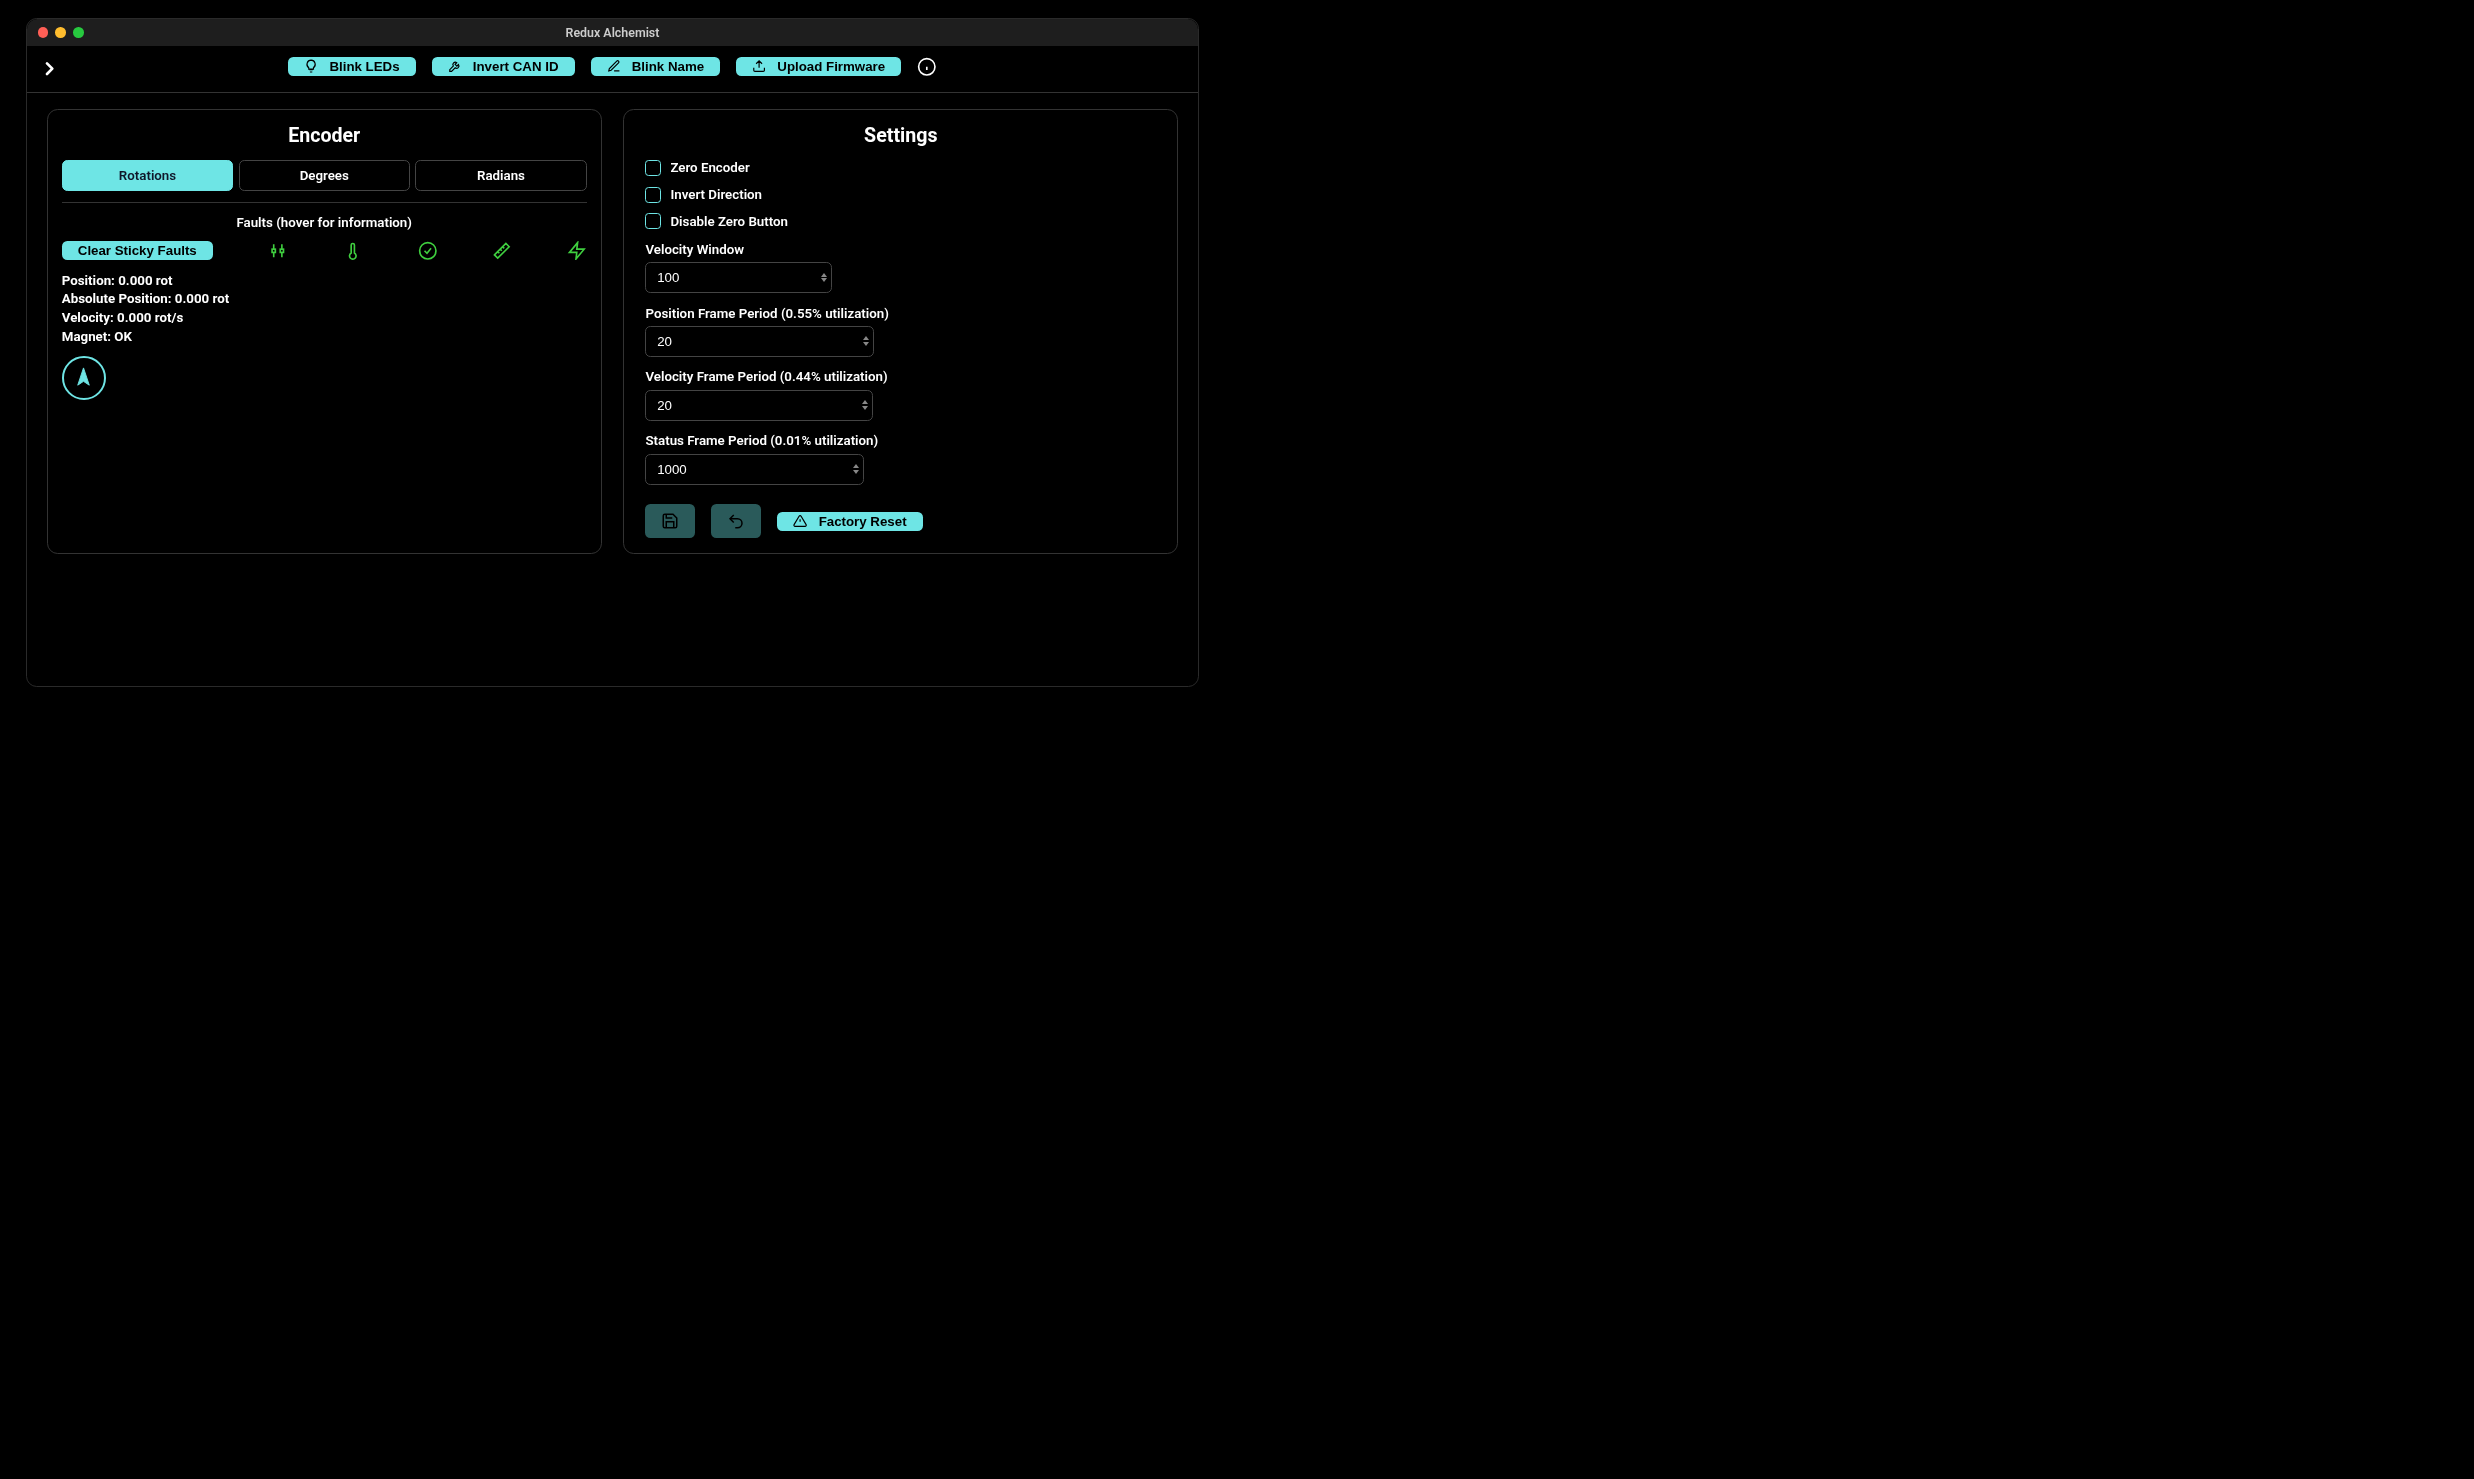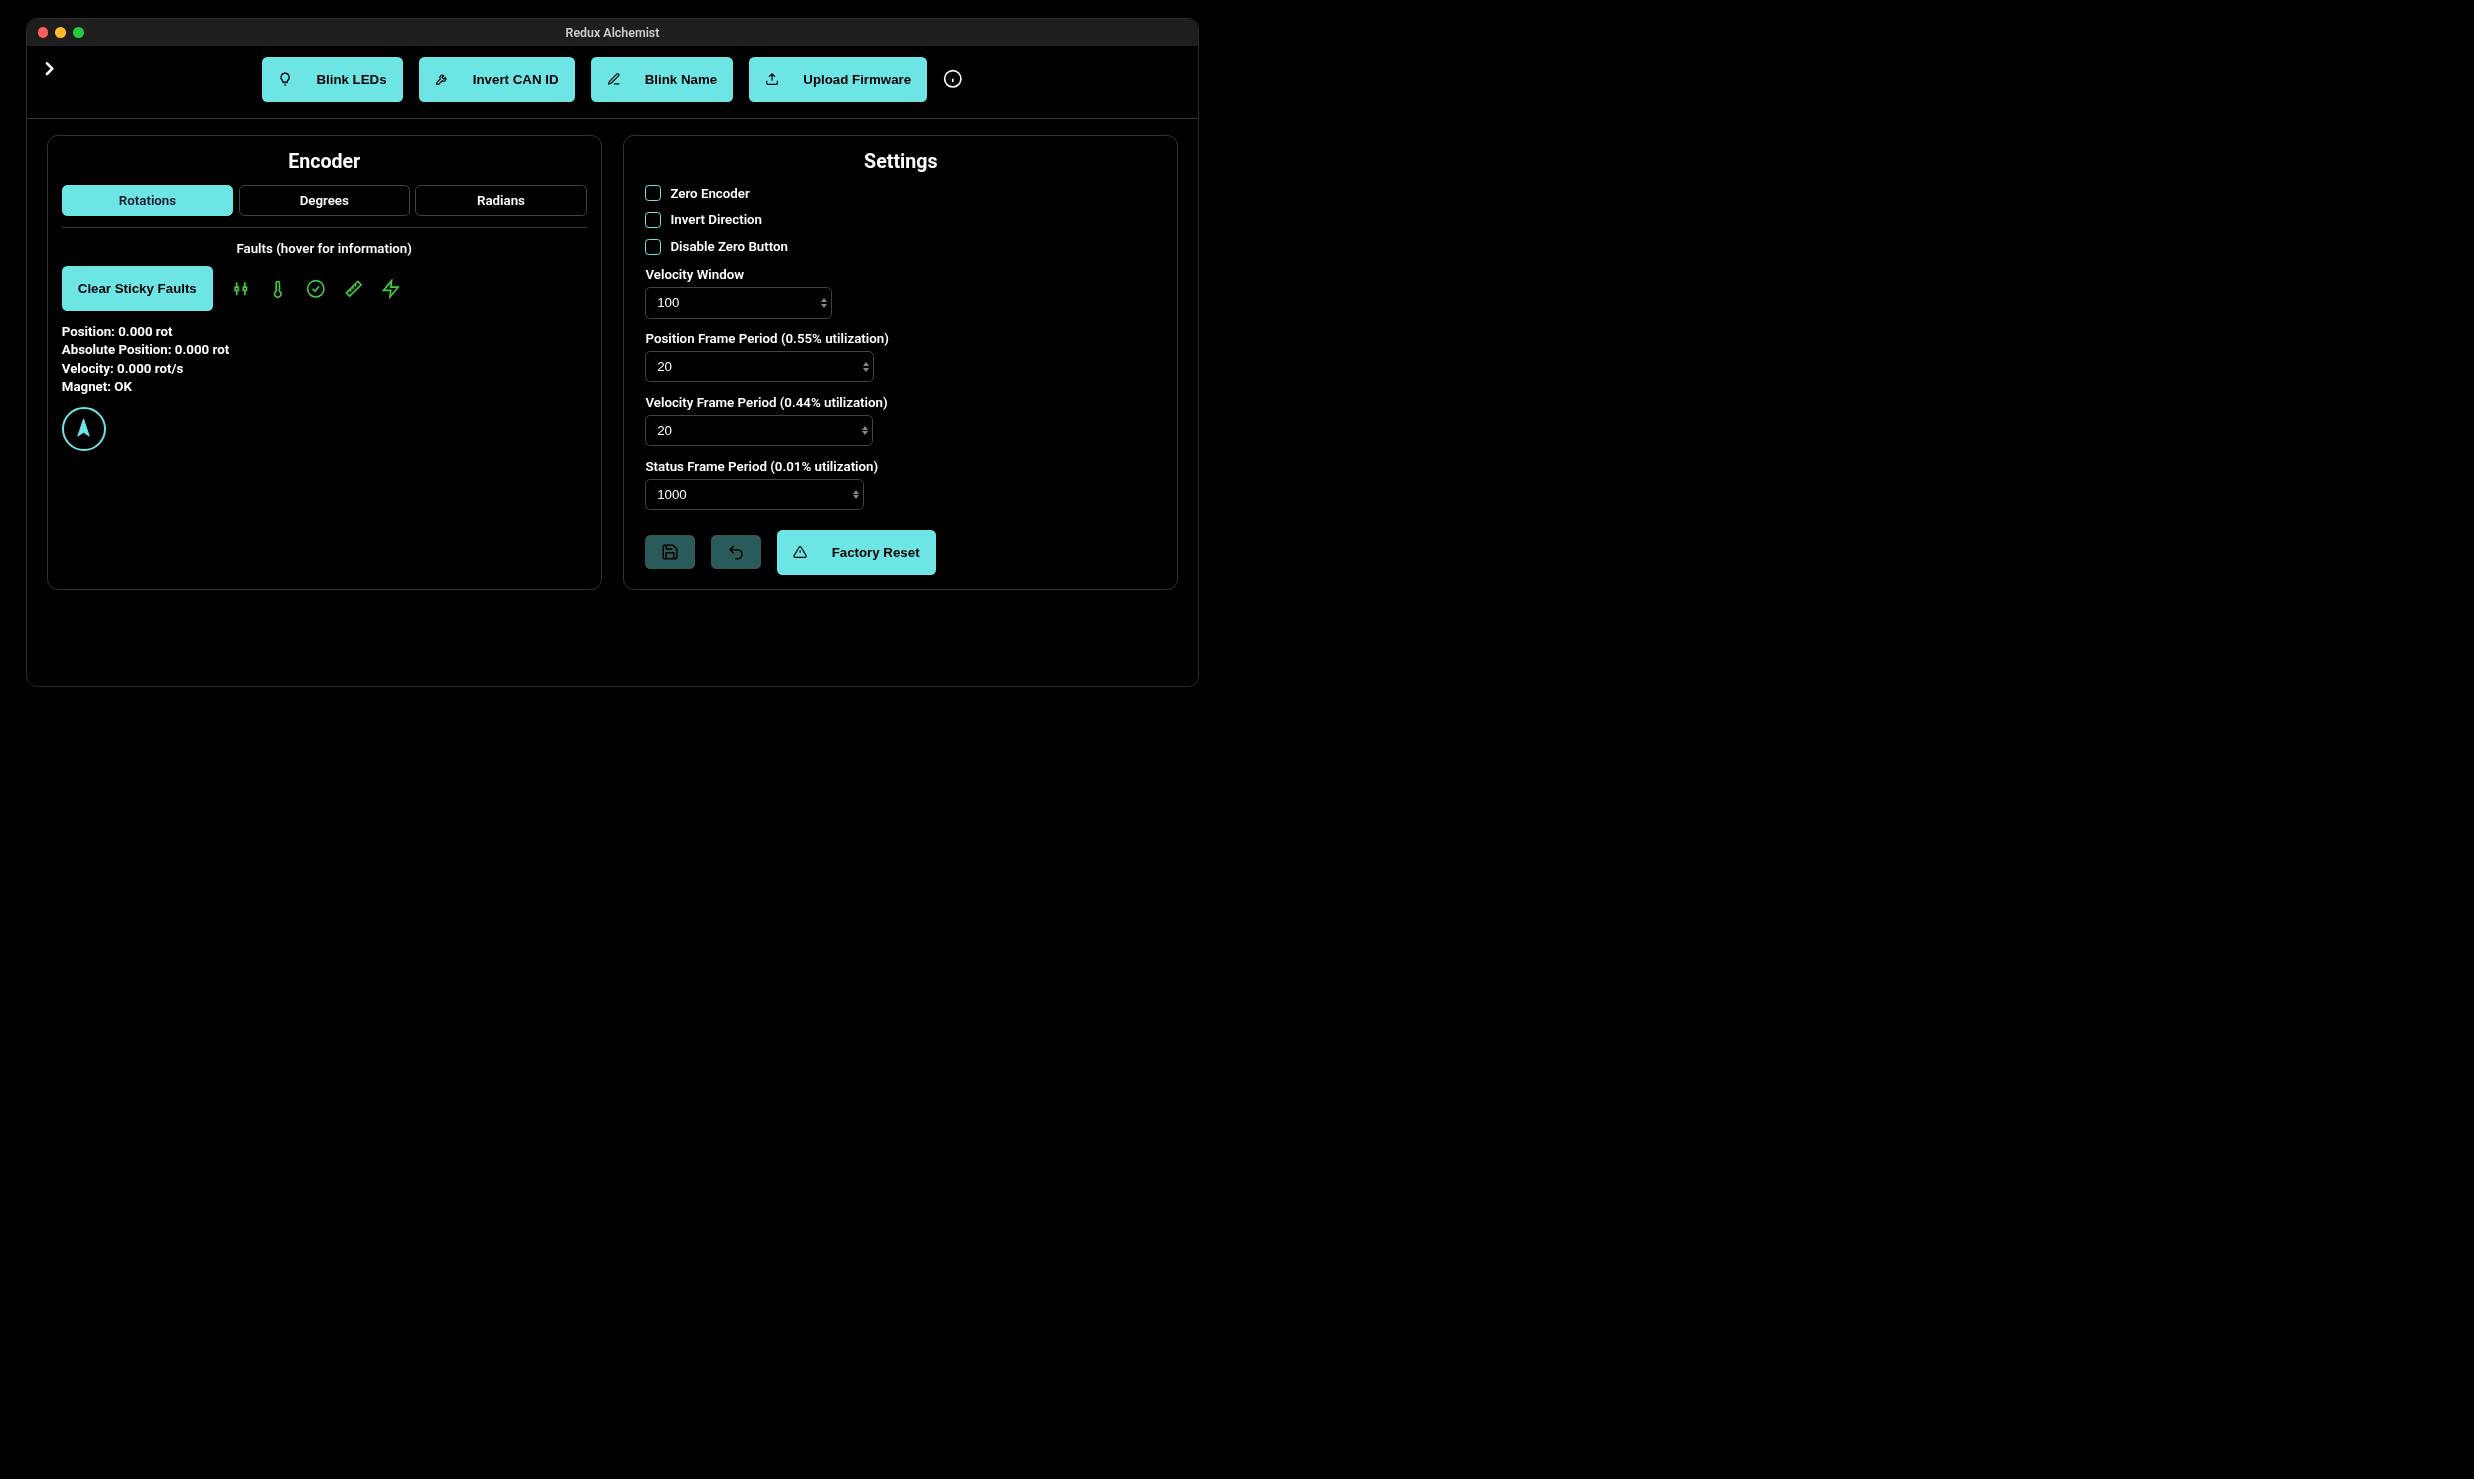--- a/index.html
+++ b/index.html
@@ -66,26 +66,26 @@
       display: flex;
       justify-content: center;
       align-items: center;
       gap: 16px;
     }
     .btn {
       background: #6ee5e5;
       color: #000;
       border: none;
       border-radius: 5.3px;
-      padding: 15px 16px;
+      padding: 2px 16px;
       font-size: 13.3px;
       font-weight: 600;
       display: flex;
       align-items: center;
-      gap: 24px;
+      gap: 11px;
       cursor: pointer;
     }
     .btn svg { width: 14.2px; height: 14.2px; }
     .info-icon {
       width: 19.6px; height: 19.6px;
       color: #fff;
       cursor: pointer;
     }
     .divider { border-bottom: 0.9px solid #333; }
     .content {
@@ -134,21 +134,21 @@
     }
     .faults-label {
       text-align: center;
       font-weight: 600;
       margin-bottom: 10.7px;
       font-size: 13.3px;
     }
     .faults-row {
       display: flex;
       align-items: center;
-      justify-content: flex-start;
+      justify-content: space-between;
       gap: 18px;
       margin-bottom: 12.4px;
     }
     .faults-row svg { width: 19.6px; height: 19.6px; }
     .stat-line {
       font-size: 13.3px;
       margin-bottom: 3.6px;
     }
     .stat-line strong { font-weight: 700; }
     .compass {

